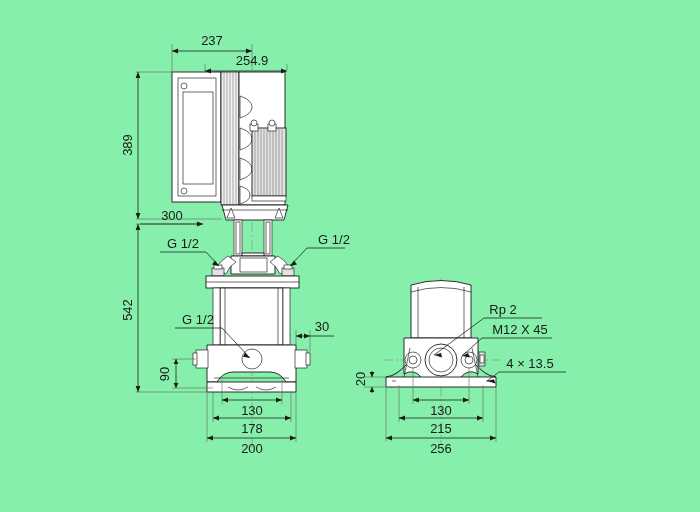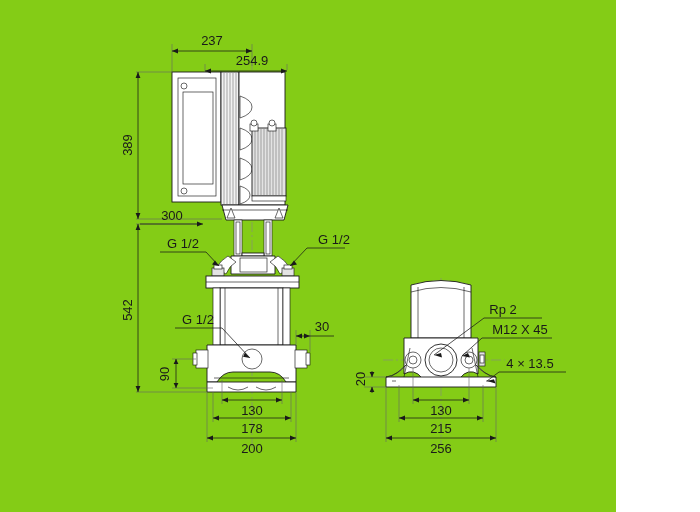--- a/index.html
+++ b/index.html
@@ -1,18 +1,18 @@
 <!DOCTYPE html>
 <html><head>
 <meta charset="utf-8">
 <style>
   html,body{margin:0;padding:0;background:#ffffff;}
   body{width:700px;height:512px;overflow:hidden;
        font-family:"Liberation Sans",sans-serif;color:#1a1a1a;}
-  #sheet{position:relative;width:616px;height:512px;background:#84cc16;}
+  #sheet{position:relative;width:700px;height:512px;background:#86efac;}
   #sheet svg{position:absolute;left:0;top:0;}
   .dimtxt{font-family:"Liberation Sans",sans-serif;font-size:13px;fill:#1a1a1a;}
   .ln{stroke:#1a1a1a;stroke-width:0.9;fill:none;}
   .ln-thin{stroke:#1a1a1a;stroke-width:0.65;fill:none;}
   .ln-hair{stroke:#555;stroke-width:0.5;fill:none;}
   .dim{stroke:#1a1a1a;stroke-width:0.75;fill:none;}
   .ext{stroke:#666;stroke-width:0.6;fill:none;}
   .ctr{stroke:#888;stroke-width:0.6;fill:none;stroke-dasharray:10 3 2 3;}
   .fillw{fill:#ffffff;}
   .fillg{fill:#f2f2f2;}

